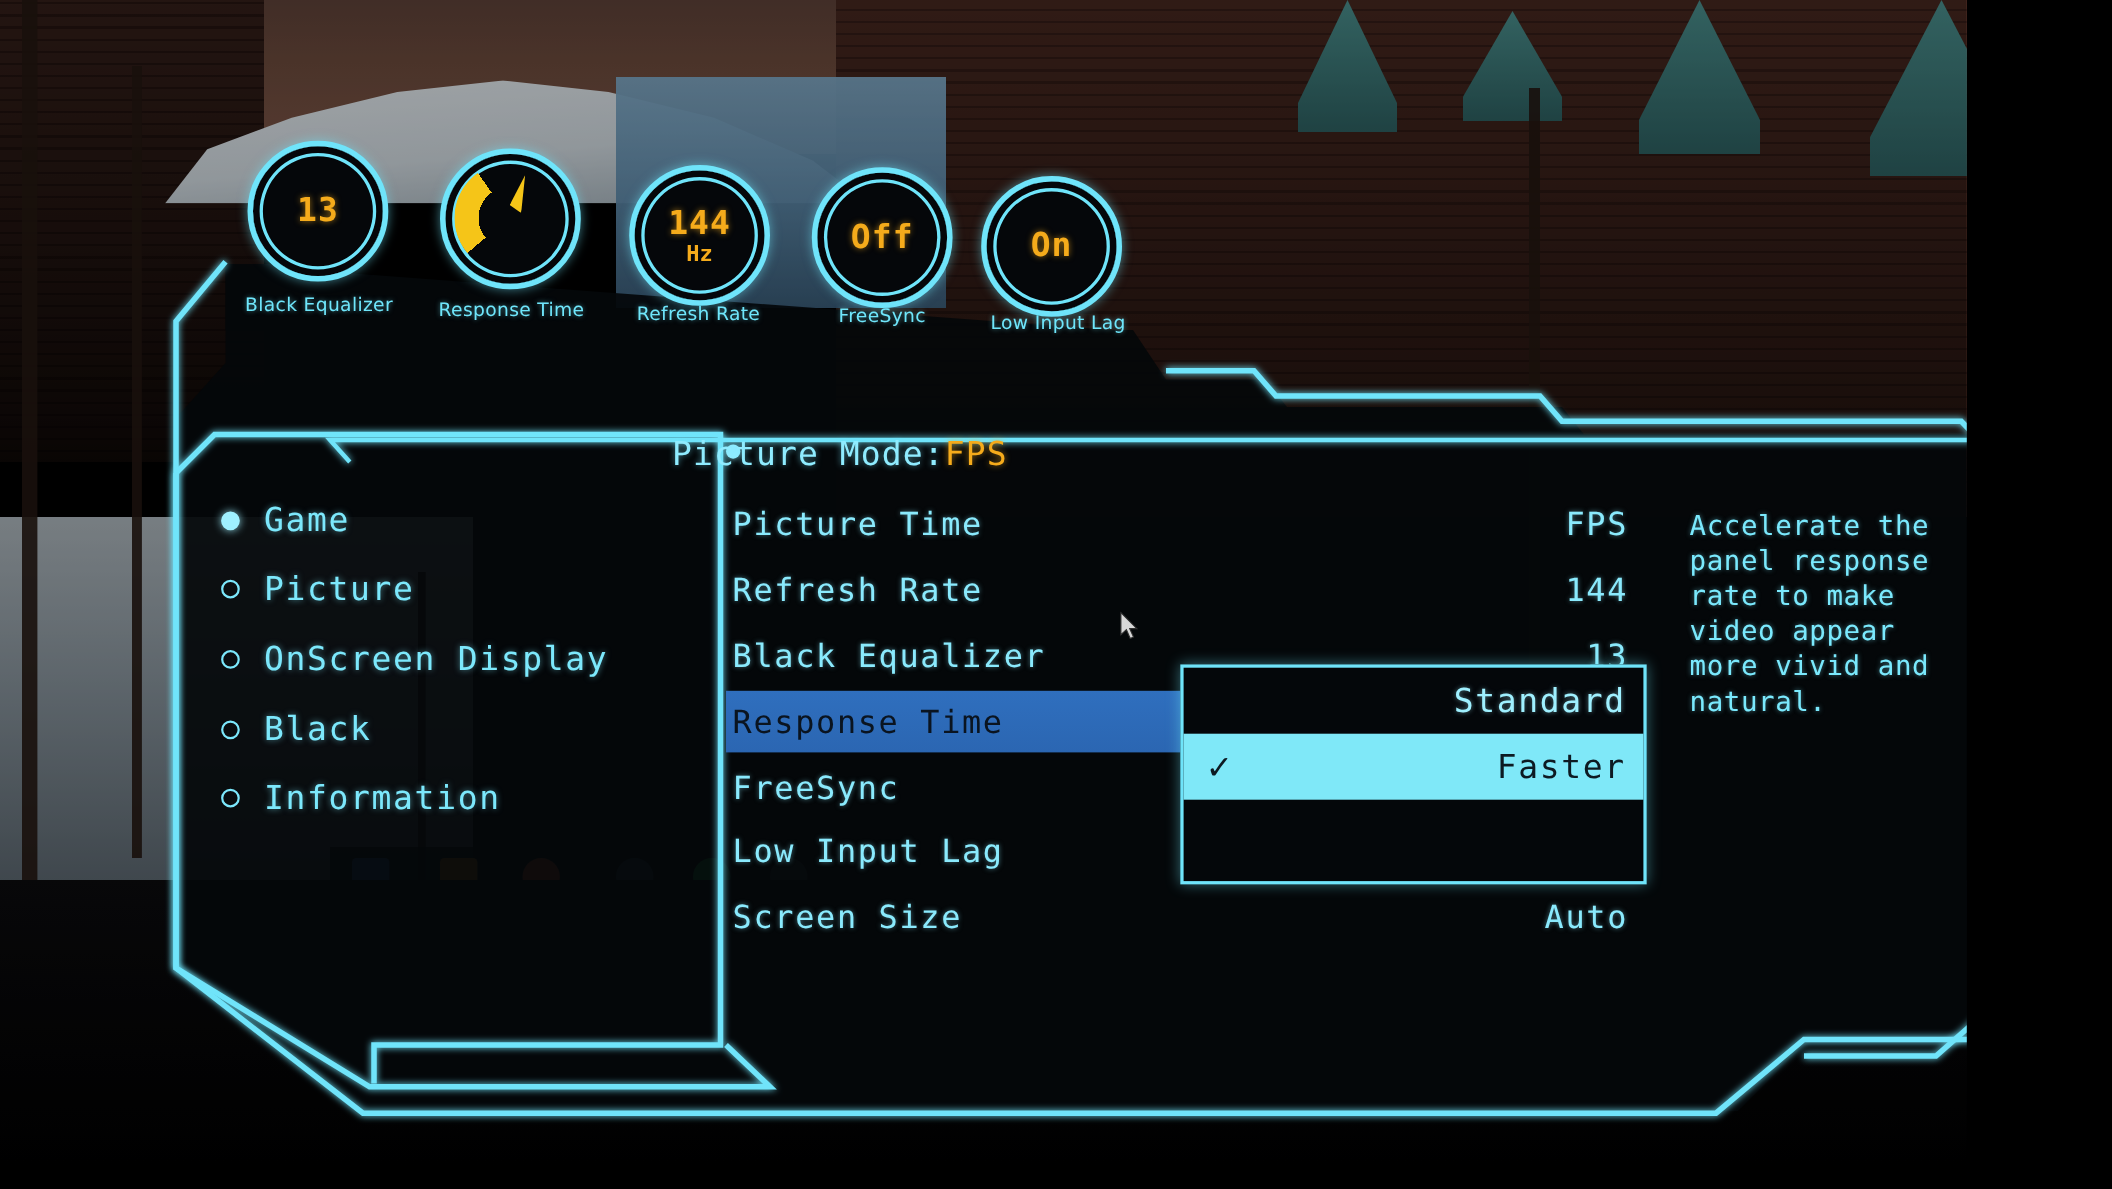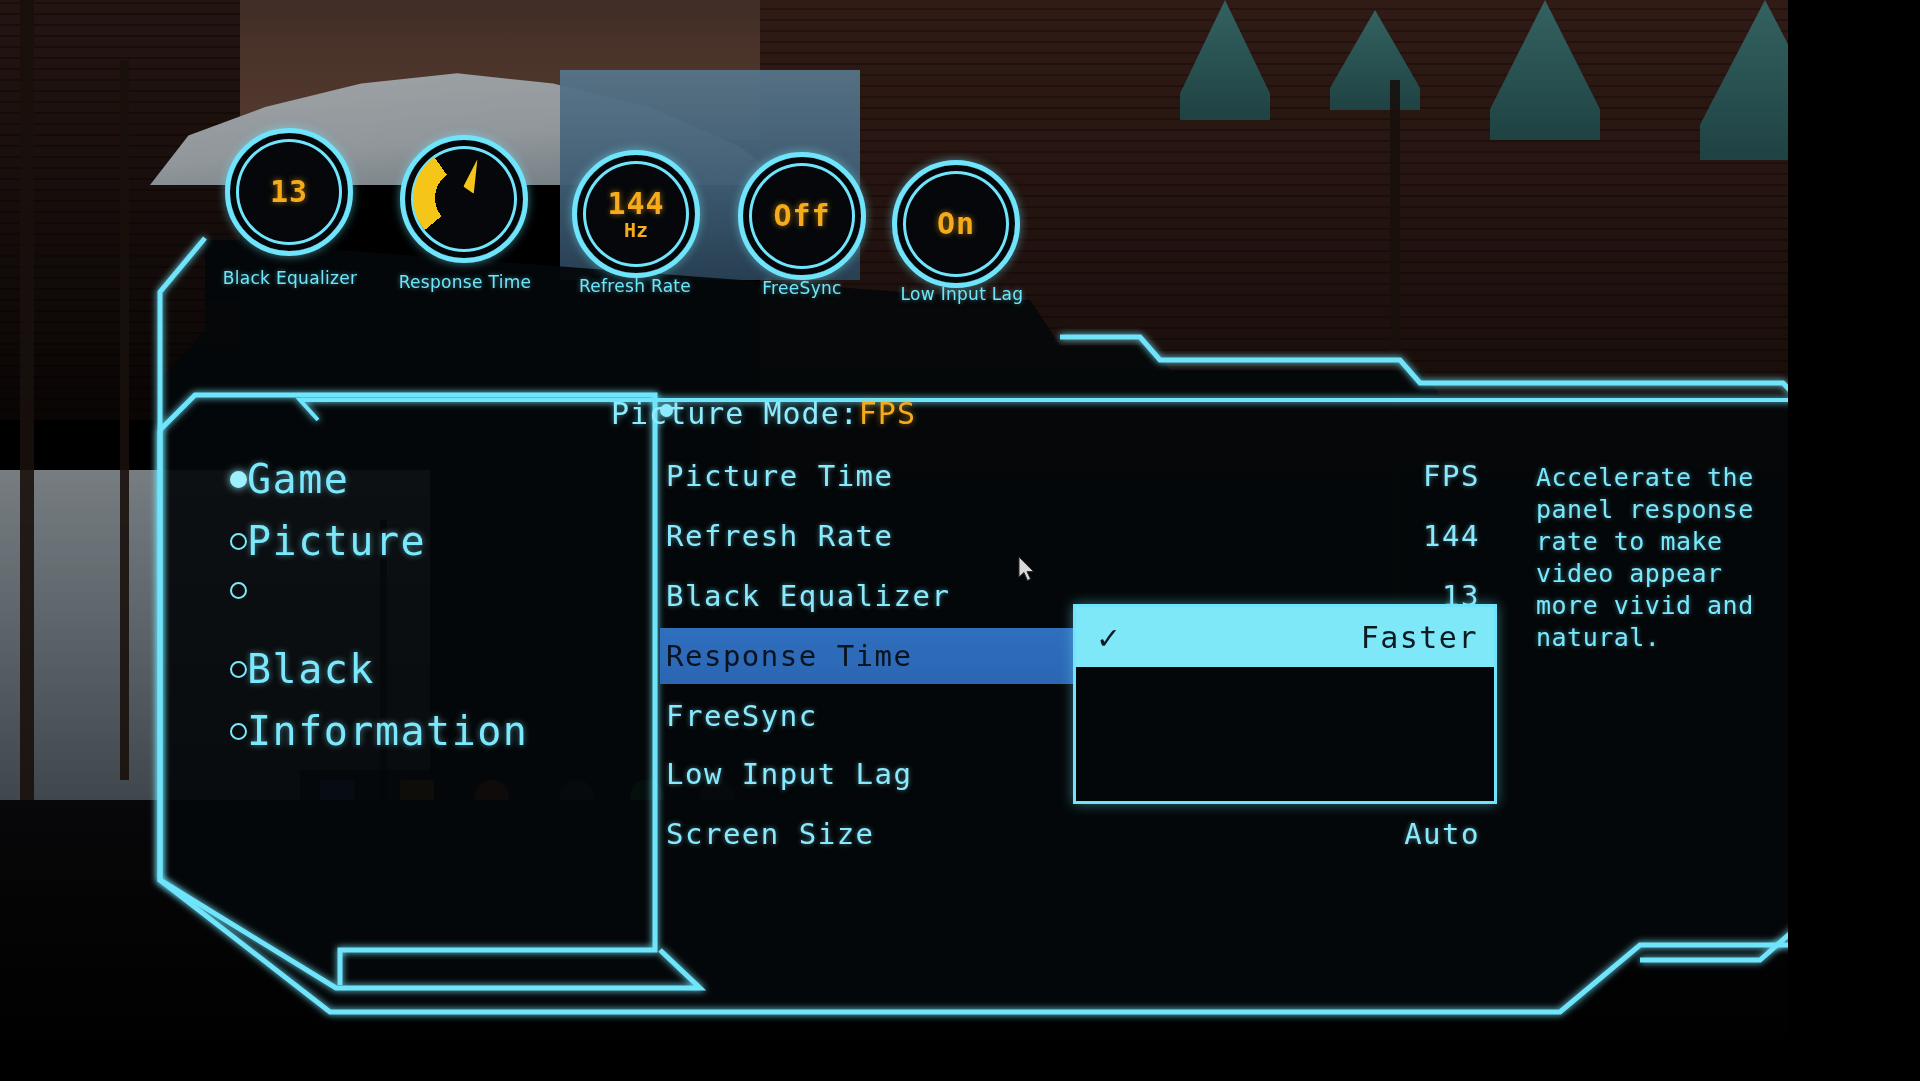--- a/index.html
+++ b/index.html
@@ -108,22 +108,22 @@
     font-family:"DejaVu Sans Mono", monospace;
   }
   .osd-title .val { color:#f5ab1b; text-shadow:0 0 6px rgba(245,171,27,.6); }
   .title-bullet {
     position:absolute; left:660px; top:404px; width:13px; height:13px; border-radius:50%;
     background:#8fecff; box-shadow:0 0 6px rgba(143,236,255,.9);
   }
 
   
   .side-item {
-    position:absolute; left:230px; display:flex; align-items:center; 
-    font-size:40px; color:#7ce8fc; letter-spacing:1.5px;
+    position:absolute; left:201px; display:flex; align-items:center; gap:22px;
+    font-size:30px; color:#7ce8fc; letter-spacing:1.5px;
     text-shadow:0 0 6px rgba(124,232,252,.55);
     font-family:"DejaVu Sans Mono", monospace;
   }
   .radio { width:17px; height:17px; border-radius:50%; border:2.5px solid #7ce8fc; flex:0 0 auto; }
   .radio.on { background:#9ff0ff; box-shadow:0 0 8px rgba(159,240,255,.9); border-color:#9ff0ff; }
 
   
   .set-row {
     position:absolute; left:660px; width:830px; height:56px;
     display:flex; align-items:center; justify-content:space-between;
@@ -273,20 +273,21 @@
     <div class="side-item" style="top:456px;">
       <span class="radio on"></span>
       <span>Game</span>
     </div>
     <div class="side-item" style="top:518px;">
       <span class="radio"></span>
       <span>Picture</span>
     </div>
     <div class="side-item" style="top:582px;">
       <span class="radio"></span>
+      <span>OnScreen Display</span>
     </div>
     <div class="side-item" style="top:646px;">
       <span class="radio"></span>
       <span>Black</span>
     </div>
     <div class="side-item" style="top:708px;">
       <span class="radio"></span>
       <span>Information</span>
     </div>
 
@@ -313,20 +314,23 @@
     <div class="set-row" style="top:746px;">
       <span>Low Input Lag</span>
       <span class="rv"></span>
     </div>
     <div class="set-row" style="top:806px;">
       <span>Screen Size</span>
       <span class="rv">Auto</span>
     </div>
 
     <div class="dropdown">
+      <div class="dd-item">
+        <span>Standard</span>
+      </div>
       <div class="dd-item on">
         <span class="dd-check">✓</span>
         <span>Faster</span>
       </div>
     </div>
 
     <div class="desc">Accelerate the
 panel response
 rate to make
 video appear

